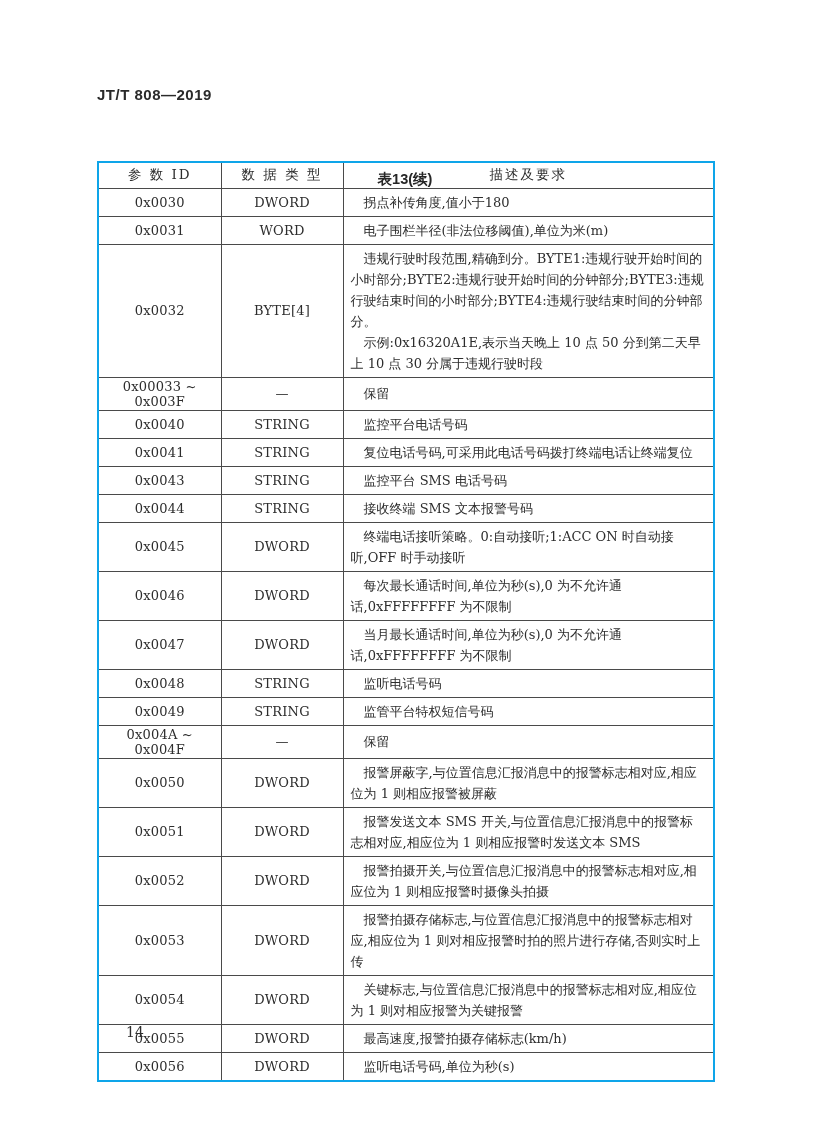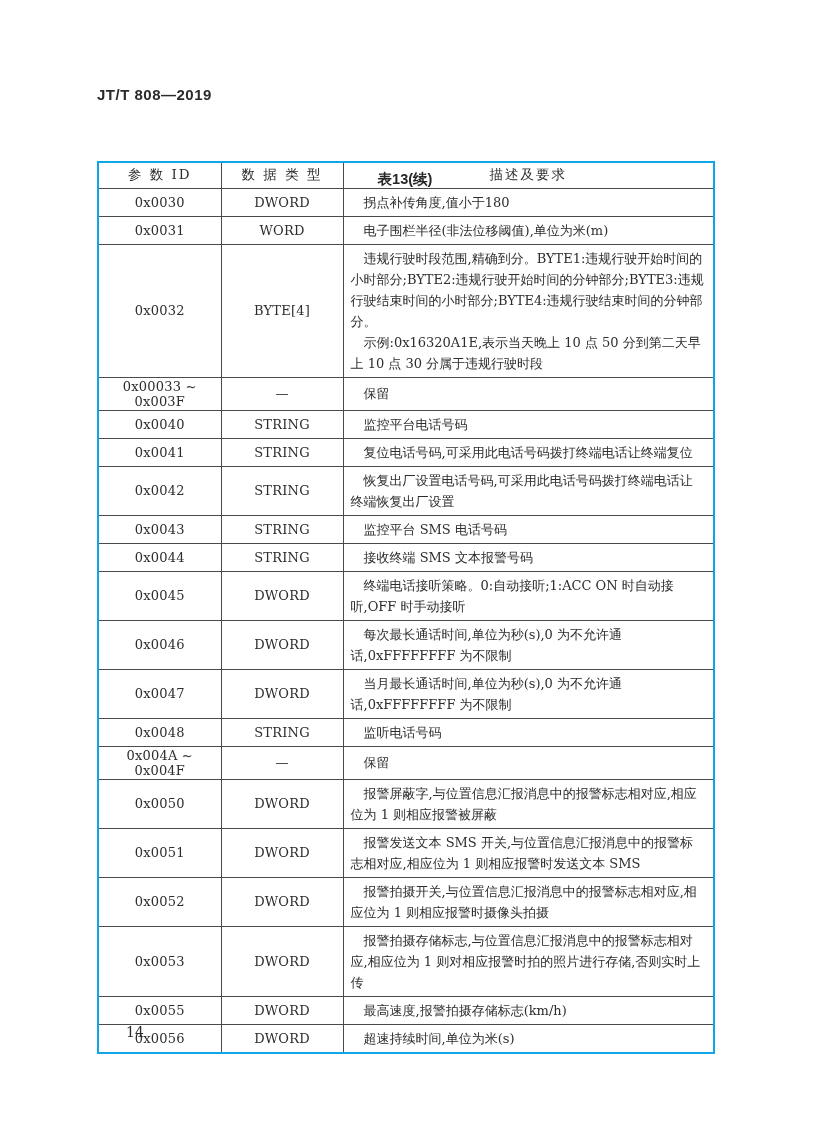--- a/index.html
+++ b/index.html
@@ -146,27 +146,20 @@
           </td>
         </tr>
         <tr>
           <td class="cell-id">0x0041</td>
           <td class="cell-type">STRING</td>
           <td class="cell-desc">
             <p>复位电话号码,可采用此电话号码拨打终端电话让终端复位</p>
           </td>
         </tr>
         <tr>
-          <td class="cell-id">0x0042</td>
-          <td class="cell-type">STRING</td>
-          <td class="cell-desc">
-            <p>恢复出厂设置电话号码,可采用此电话号码拨打终端电话让终端恢复出厂设置</p>
-          </td>
-        </tr>
-        <tr>
           <td class="cell-id">0x0043</td>
           <td class="cell-type">STRING</td>
           <td class="cell-desc">
             <p>监控平台 SMS 电话号码</p>
           </td>
         </tr>
         <tr>
           <td class="cell-id">0x0044</td>
           <td class="cell-type">STRING</td>
           <td class="cell-desc">
@@ -192,20 +185,27 @@
           <td class="cell-type">DWORD</td>
           <td class="cell-desc">
             <p>当月最长通话时间,单位为秒(s),0 为不允许通话,0xFFFFFFFF 为不限制</p>
           </td>
         </tr>
         <tr>
           <td class="cell-id">0x0048</td>
           <td class="cell-type">STRING</td>
           <td class="cell-desc">
             <p>监听电话号码</p>
+          </td>
+        </tr>
+        <tr>
+          <td class="cell-id">0x0049</td>
+          <td class="cell-type">STRING</td>
+          <td class="cell-desc">
+            <p>监管平台特权短信号码</p>
           </td>
         </tr>
         <tr>
           <td class="cell-id">0x004A ~ 0x004F</td>
           <td class="cell-type">—</td>
           <td class="cell-desc">
             <p>保留</p>
           </td>
         </tr>
         <tr>
@@ -230,31 +230,38 @@
           </td>
         </tr>
         <tr>
           <td class="cell-id">0x0053</td>
           <td class="cell-type">DWORD</td>
           <td class="cell-desc">
             <p>报警拍摄存储标志,与位置信息汇报消息中的报警标志相对应,相应位为 1 则对相应报警时拍的照片进行存储,否则实时上传</p>
           </td>
         </tr>
         <tr>
+          <td class="cell-id">0x0054</td>
+          <td class="cell-type">DWORD</td>
+          <td class="cell-desc">
+            <p>关键标志,与位置信息汇报消息中的报警标志相对应,相应位为 1 则对相应报警为关键报警</p>
+          </td>
+        </tr>
+        <tr>
           <td class="cell-id">0x0055</td>
           <td class="cell-type">DWORD</td>
           <td class="cell-desc">
             <p>最高速度,报警拍摄存储标志(km/h)</p>
           </td>
         </tr>
         <tr>
           <td class="cell-id">0x0056</td>
           <td class="cell-type">DWORD</td>
           <td class="cell-desc">
-            <p>超速持续时间,单位为米(s)</p>
+            <p>监听电话号码,单位为秒(s)</p>
           </td>
         </tr>
       </tbody>
   </table>
 
   <div class="page-number">14</div>
 
 </div>
 
 </body></html>

